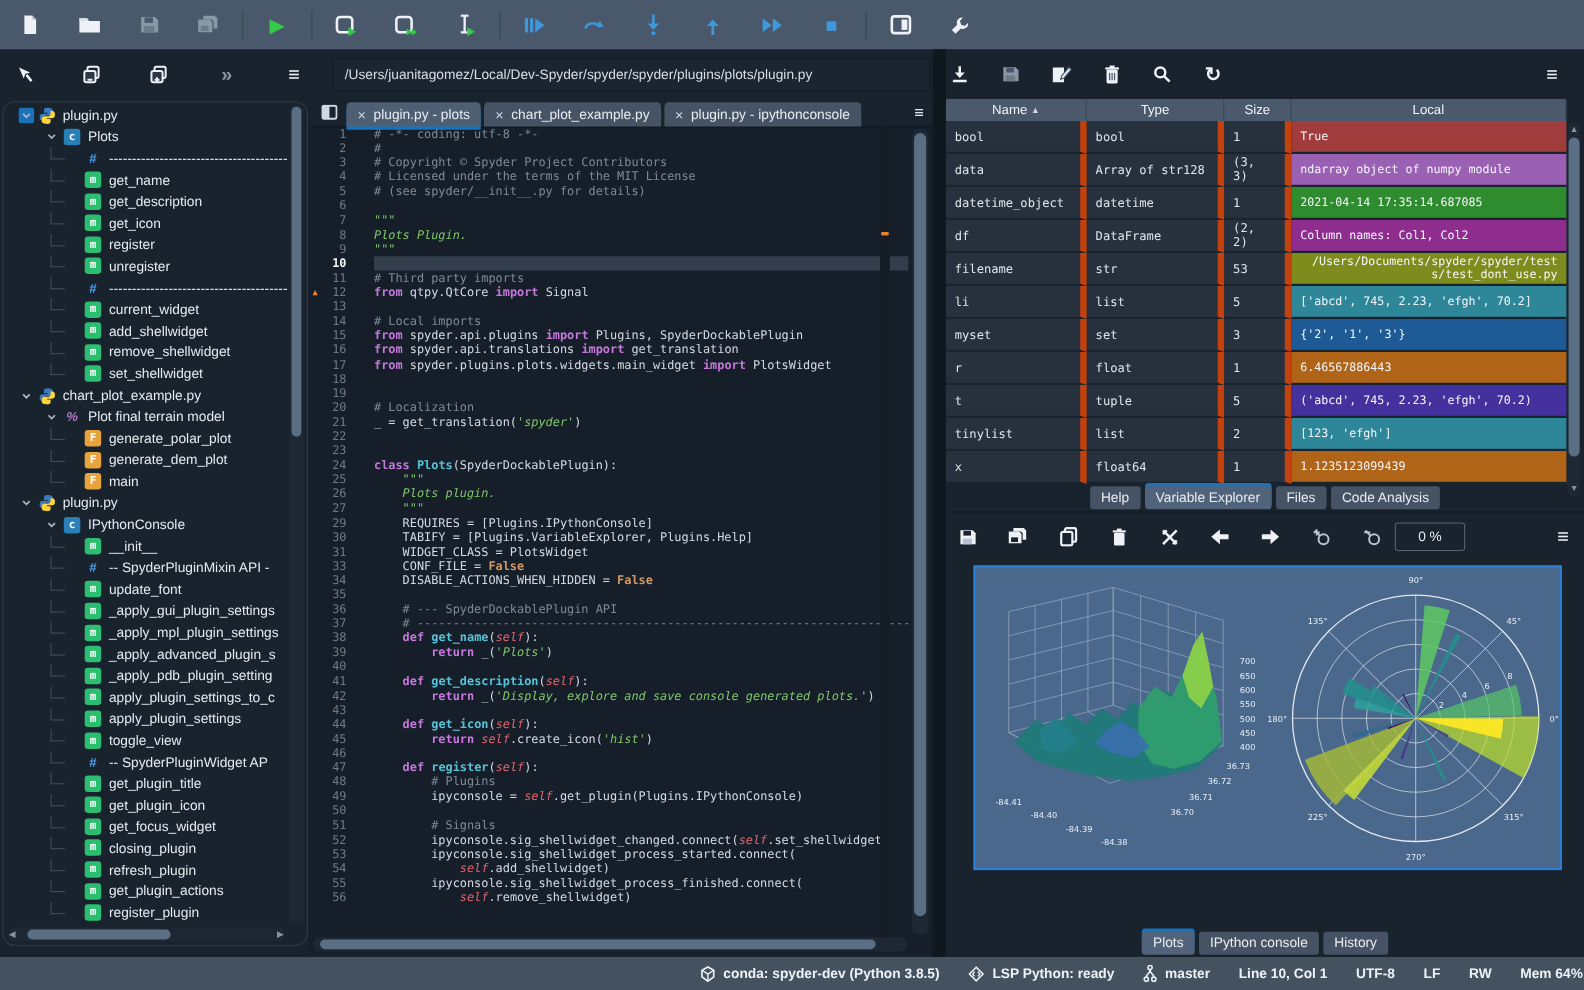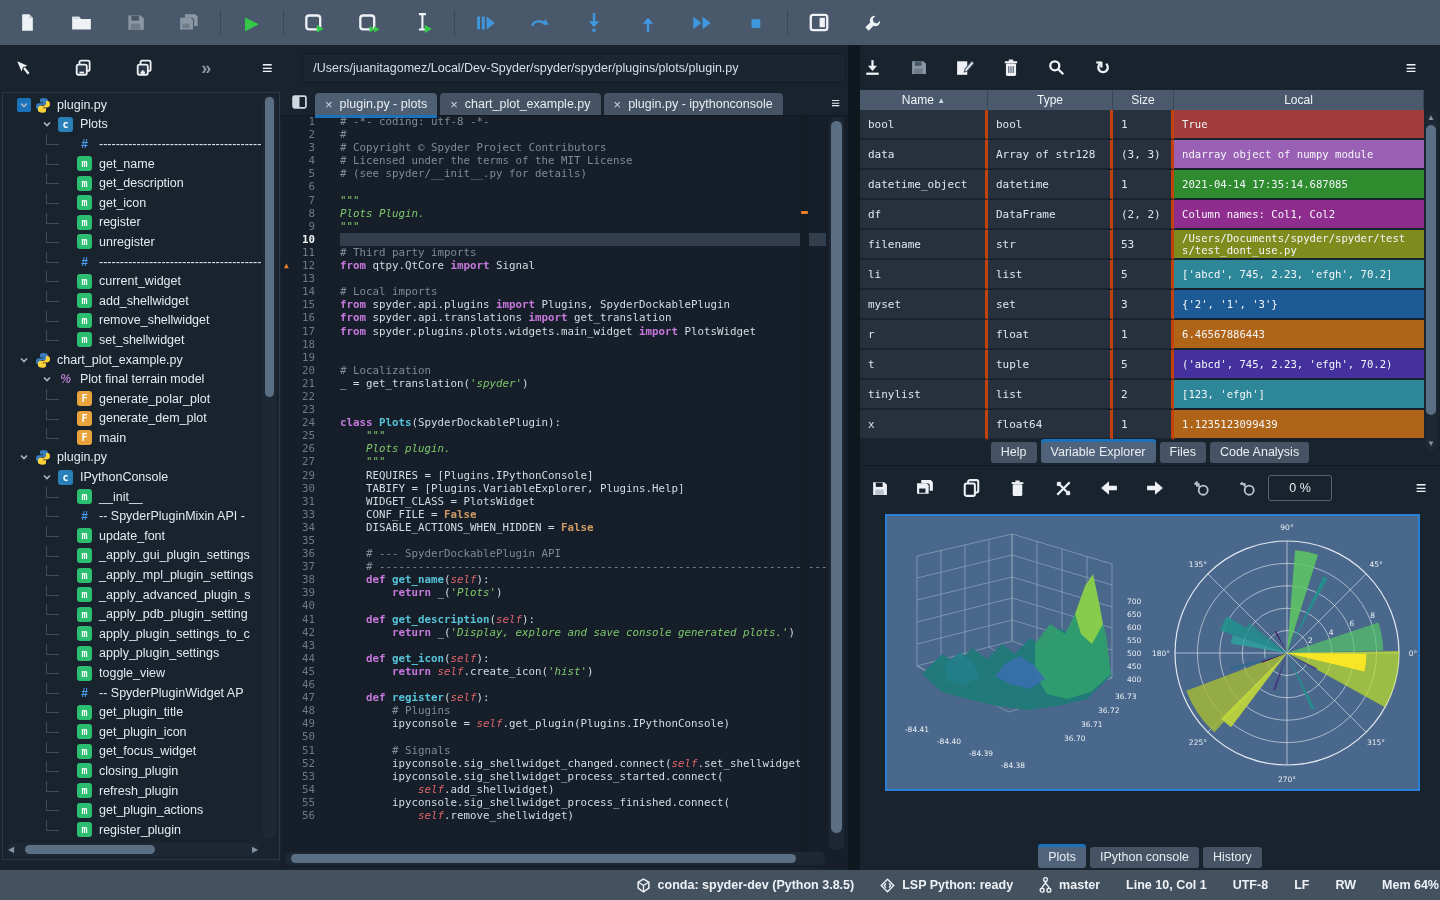--- a/index.html
+++ b/index.html
@@ -24,21 +24,21 @@
   .mini-toolbar{display:flex;align-items:center;}
   .mbtn{width:30px;height:30px;display:flex;align-items:center;justify-content:center;}
   #outline-toolbar{width:280px;padding-left:8px;justify-content:space-between;padding-right:14px;}
   #editor-pathbar{width:567px;display:flex;align-items:center;}
   #editor-path-field{flex:1;margin:7px 6px;background:#1b2531;border:1px solid #121b24;border-radius:3px;
       height:28px;display:flex;align-items:center;padding:0 10px;color:#d8dee6;font-size:12.5px;}
   #ve-toolbar{width:580px;padding:0 14px 0 6px;}
   #ve-toolbar .sp{width:16px;} 
   
   #left-pane{left:0;top:90px;width:280px;height:778px;background:#19232d;}
-  #tree-frame{position:absolute;left:2px;top:2px;width:276px;height:766px;border:1px solid #2c3a48;border-radius:0;overflow:hidden;}
+  #tree-frame{position:absolute;left:2px;top:2px;width:276px;height:766px;border:1px solid #2c3a48;border-radius:12px;overflow:hidden;}
   #tree{position:absolute;left:0;top:2px;width:258px;height:744px;overflow:hidden;}
   .trow{height:19.6px;display:flex;align-items:center;white-space:nowrap;position:relative;}
   .trow .chev{width:14px;height:14px;margin-right:4px;display:flex;align-items:center;justify-content:center;flex:none;}
   .trow .chev svg{stroke:#aab6c2;}
   .selchev{background:#1a72bb;border-radius:2px;}
   .conn{position:absolute;width:12px;height:10px;border-left:1px solid #3c4c5c;border-bottom:1px solid #3c4c5c;top:0;}
   .bg{width:15px;height:15px;border-radius:3px;font-size:10px;font-weight:bold;color:#fff;display:flex;align-items:center;justify-content:center;margin-right:7px;flex:none;font-family:"DejaVu Sans Mono",monospace;}
   .bcls{background:#2980b9;} .bm{background:#27c08a;background:#2bbd70;} .bF{background:#e8a33d;color:#1b2530;color:#fff;}
   .hash{color:#4a9ff5;font-weight:bold;width:15px;text-align:center;margin-right:7px;flex:none;}
   .cellp{color:#b07cc6;font-weight:bold;width:15px;text-align:center;margin-right:7px;flex:none;font-style:italic;}
@@ -71,24 +71,24 @@
   #ed-hscroll{left:4px;top:764px;width:540px;height:13px;}
   #ed-hthumb{left:6px;top:2px;width:505px;height:9px;}
   
   #vsplit{left:848px;top:45px;width:12px;height:825px;background:#10181f;}
   
   #ve{left:860px;top:90px;width:580px;height:375px;background:#19232d;}
   #ve-grid{position:absolute;left:0;top:0;width:564px;}
   .ve-head{display:grid;grid-template-columns:128px 125px 61px 250px;height:20px;background:#4a5a6c;}
   .ve-head div{display:flex;align-items:center;justify-content:center;font-size:12px;color:#f0f4f8;border-right:1px solid #3a4856;}
   .ve-row{display:grid;grid-template-columns:128px 125px 61px 250px;height:30px;}
-  .ve-cell{background:#27313d;border-bottom:2px solid #19232d;border-right:3px solid #c2410c;display:flex;align-items:center;
+  .ve-cell{background:#27313d;border-bottom:2px solid #19232d;border-right:6px solid #c2410c;display:flex;align-items:center;
       padding:0 8px;font-family:"DejaVu Sans Mono",monospace;font-size:11px;color:#dfe5ec;overflow:hidden;}
   .ve-val{font-family:"DejaVu Sans Mono",monospace;font-size:10.6px;color:#f4f7fa;display:flex;align-items:center;
-      padding:0 8px;border-bottom:2px solid #19232d;overflow:hidden;word-break:break-all;line-height:12px;}
+      padding:0 8px;border-bottom:2px solid #19232d;overflow:hidden;word-break:break-all;line-height:12px;text-align:right;}
   #ve-scroll{left:565px;top:21px;width:12px;height:340px;}
   #ve-thumb{left:1px;top:14px;width:10px;height:290px;}
   .scroll-arrow{position:absolute;left:0;width:12px;text-align:center;color:#8595a5;font-size:8px;}
   .panel-tabs{position:absolute;left:0;width:100%;display:flex;justify-content:center;gap:4px;}
   .ptab{background:#455364;border-radius:3px;padding:3px 10px 4px;font-size:12.5px;color:#e8edf2;}
   .ptab.active{background:#51637a;box-shadow:0 -3px 0 #1a72bb;}
   #ve-tabs{top:352px;}
   
   #plots{left:860px;top:465px;width:580px;height:405px;background:#19232d;border-top:1px solid #111a23;}
   #plots-toolbar{position:absolute;left:4px;top:4px;width:572px;height:36px;display:flex;align-items:center;}

